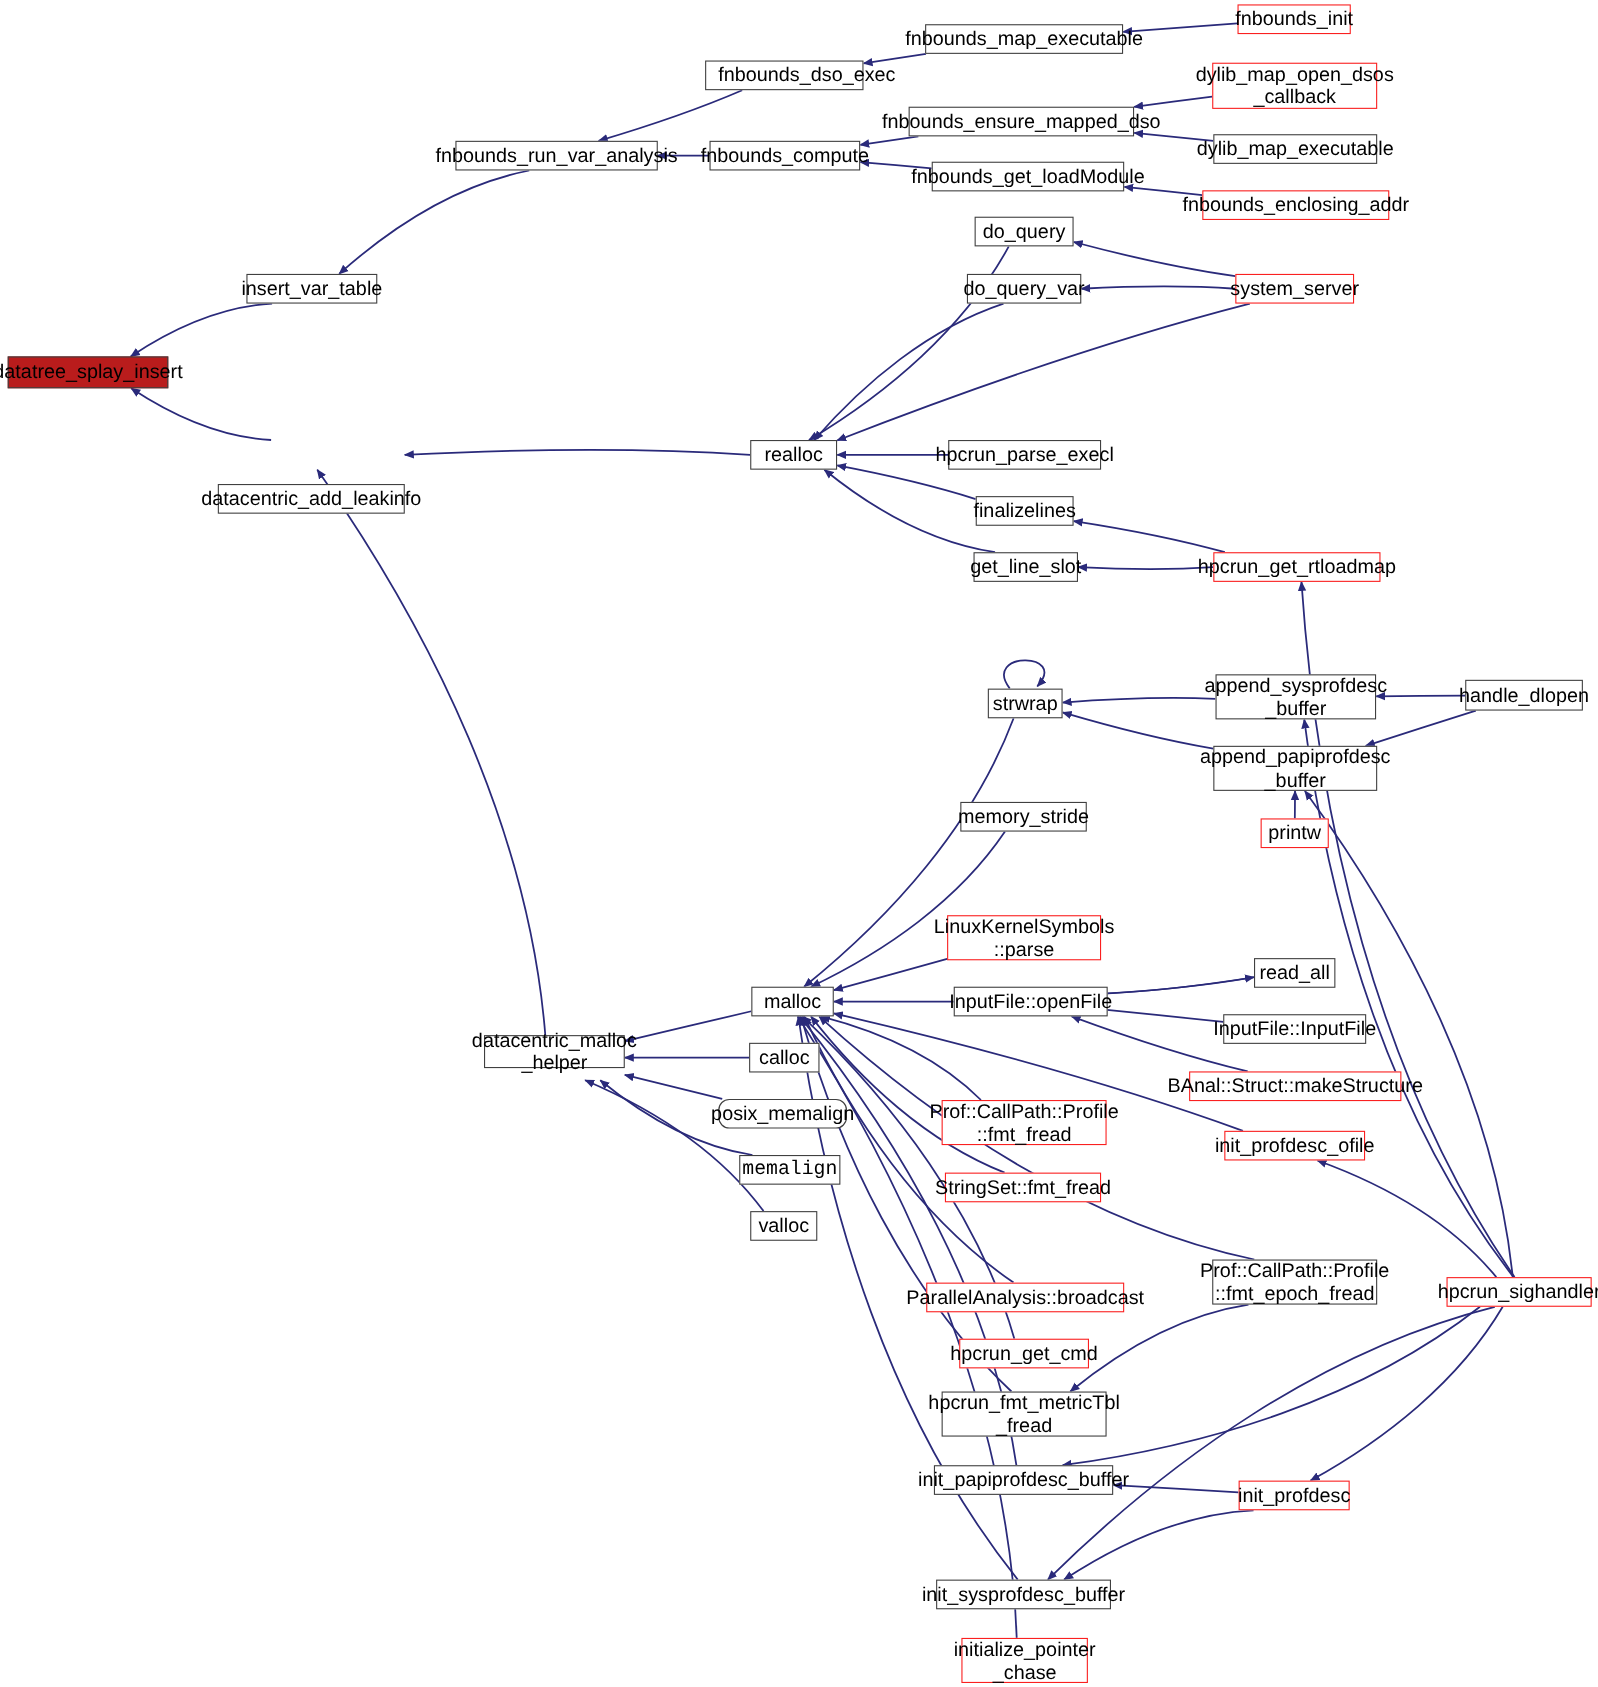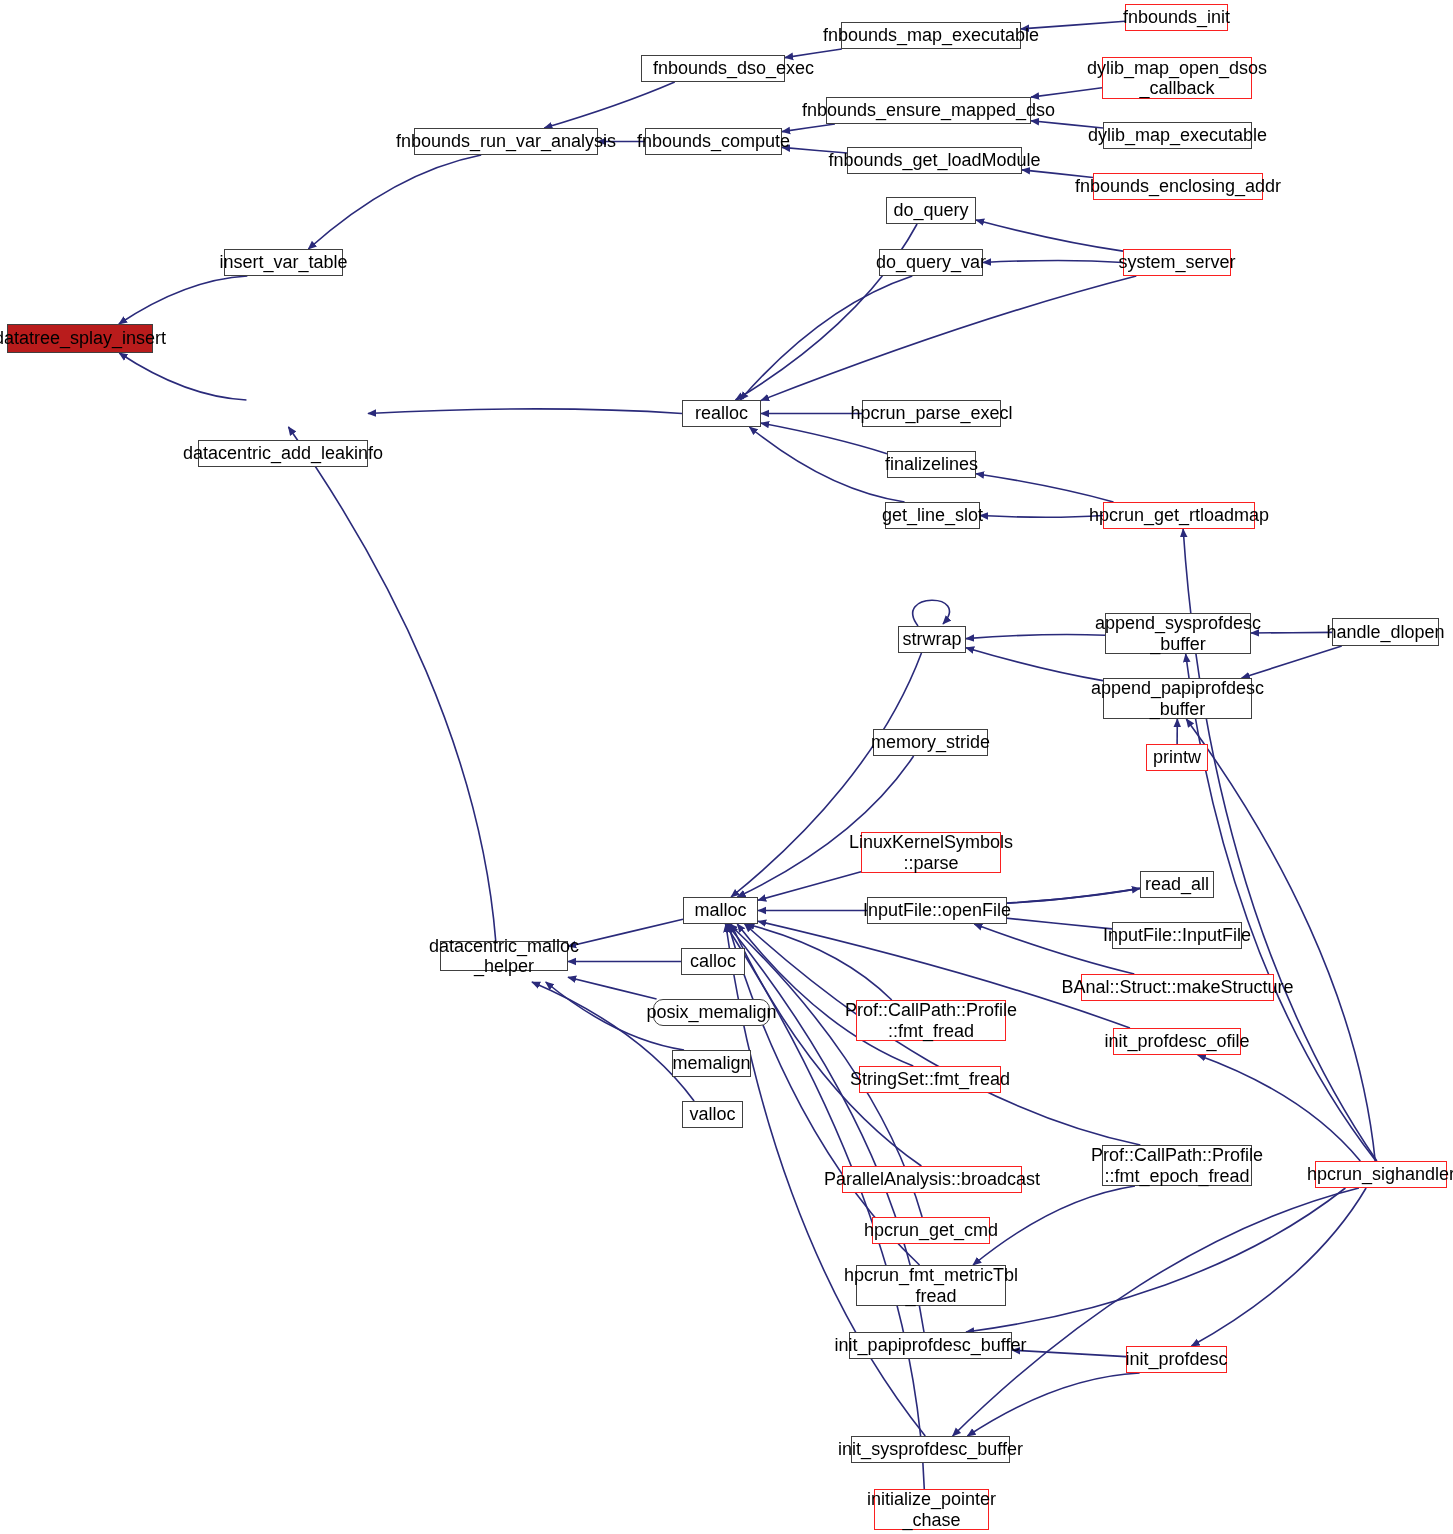--- a/index.html
+++ b/index.html
@@ -125,21 +125,21 @@
 ::parse</div>
       <div class="node n-black" style="left: 683px; top: 897px; width: 75px; height: 27px;">malloc</div>
       <div class="node n-black" style="left: 867px; top: 897px; width: 140px; height: 27px;">InputFile::openFile</div>
       <div class="node n-black" style="left: 1140px; top: 871px; width: 74px; height: 27px;">read_all</div>
       <div class="node n-black" style="left: 1112px; top: 922px; width: 130px; height: 27px;">InputFile::InputFile</div>
       <div class="node n-red" style="left: 1081px; top: 974px; width: 193px; height: 27px;">BAnal::Struct::makeStructure</div>
       <div class="node n-black" style="left: 440px; top: 941px; width: 128px; height: 30px;">datacentric_malloc
 _helper</div>
       <div class="node n-black" style="left: 681px; top: 948px; width: 64px; height: 27px;">calloc</div>
       <div class="node n-black" style="left: 653px; top: 999px; width: 117px; height: 27px; border-radius: 10px;">posix_memalign</div>
-      <div class="node n-black" style="left: 672px; top: 1050px; width: 79px; height: 27px;">memalign</div>
+      <div class="node n-black" style="left: 672px; top: 1050px; width: 92px; height: 27px; font-family: Liberation Mono, monospace;">memalign</div>
       <div class="node n-black" style="left: 682px; top: 1101px; width: 61px; height: 27px;">valloc</div>
       <div class="node n-red" style="left: 856px; top: 1000px; width: 150px; height: 41px;">Prof::CallPath::Profile
 ::fmt_fread</div>
       <div class="node n-red" style="left: 1113px; top: 1028px; width: 128px; height: 27px;">init_profdesc_ofile</div>
       <div class="node n-red" style="left: 859px; top: 1066px; width: 142px; height: 27px;">StringSet::fmt_fread</div>
       <div class="node n-black" style="left: 1102px; top: 1145px; width: 150px; height: 41px;">Prof::CallPath::Profile
 ::fmt_epoch_fread</div>
       <div class="node n-red" style="left: 1315px; top: 1161px; width: 132px; height: 27px;">hpcrun_sighandler</div>
       <div class="node n-red" style="left: 842px; top: 1166px; width: 180px; height: 27px;">ParallelAnalysis::broadcast</div>
       <div class="node n-red" style="left: 872px; top: 1217px; width: 118px; height: 27px;">hpcrun_get_cmd</div>

